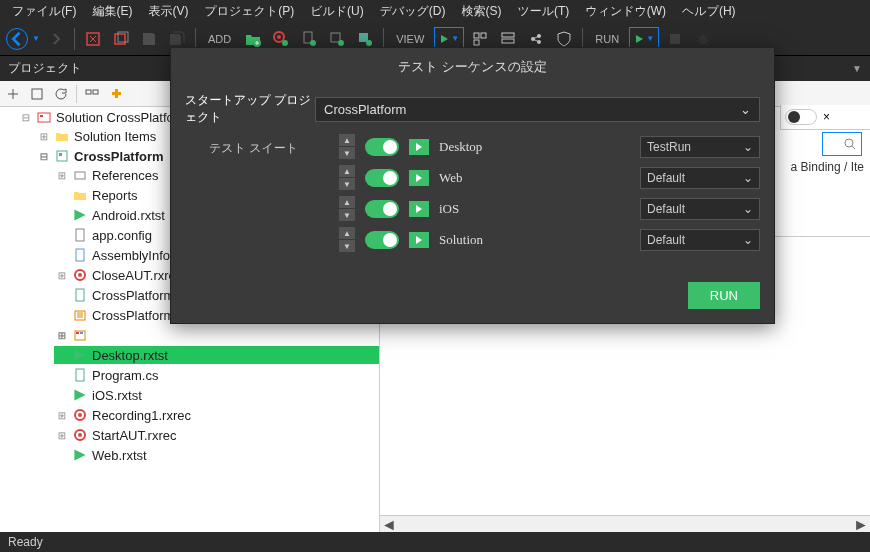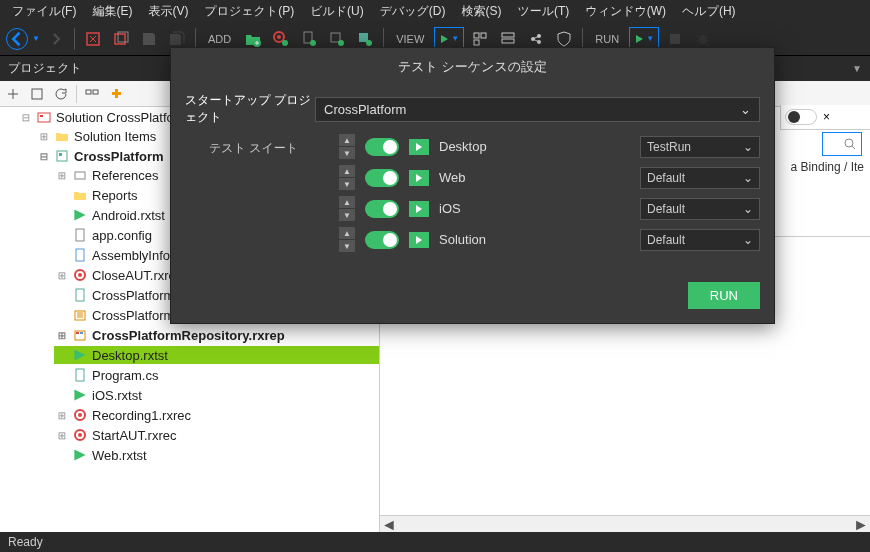--- a/index.html
+++ b/index.html
@@ -24,21 +24,21 @@
 .panel-header .drop { color:#999; font-size:10px; }
 .panel-toolbar { background:#f5f5f5; height:26px; display:flex; align-items:center; padding:0 4px; gap:6px; border-bottom:1px solid #ccc; }
 .panel-toolbar .ptb { width:18px; height:18px; display:flex; align-items:center; justify-content:center; color:#555; cursor:pointer; }
 
 
 .main { display:flex; height:calc(552px - 22px - 34px - 24px - 26px - 20px); background:#fff; }
 .tree-pane { width:380px; background:#fff; overflow:auto; border-right:1px solid #ccc; font-size:13px; color:#222; }
 .tree ul { list-style:none; padding-left:18px; }
 .tree li { padding:1px 0; white-space:nowrap; }
 .tree .row { display:flex; align-items:center; gap:4px; padding:1px 2px; }
-.tree .row.sel { background:#84cc16; }
+.tree .row.sel { background:#22c55e; }
 .tree .row.bold { font-weight:bold; }
 .tree .tw { width:12px; height:12px; display:inline-flex; align-items:center; justify-content:center; color:#888; font-size:10px; cursor:pointer; }
 .tree .ic { width:16px; height:16px; display:inline-flex; align-items:center; justify-content:center; }
 .tree .ic svg { width:14px; height:14px; }
 
 .right-pane { flex:1; background:#fff; position:relative; }
 .right-top { height:130px; border-bottom:1px solid #ccc; }
 .right-body { padding:8px 12px; font-size:13px; color:#222; }
 .right-body .row { display:flex; align-items:center; gap:6px; }
 .hscroll { position:absolute; bottom:0; left:0; right:0; height:18px; background:#f0f0f0; border-top:1px solid #ccc; display:flex; align-items:center; }
@@ -63,21 +63,21 @@
 .drow .sel { flex:1; background:#2a2a2a; border:1px solid #555; color:#ddd; font-size:13px; padding:4px 8px; display:flex; justify-content:space-between; align-items:center; cursor:pointer; }
 .suites-wrap { display:flex; }
 .suites-lbl { width:130px; font-size:12px; color:#ccc; padding-top:6px;margin-left:24px; }
 .suites-list { flex:1; }
 .srow { display:flex; align-items:center; gap:10px; margin-bottom:6px; }
 .updn { display:flex; flex-direction:column; gap:1px; }
 .updn .ab { width:16px; height:12px; background:#555; display:flex; align-items:center; justify-content:center; color:#ccc; font-size:8px; cursor:pointer; }
 .toggle { width:34px; height:18px; border-radius:10px; background:#3bbf6b; position:relative; cursor:pointer; }
 .toggle .knob { width:14px; height:14px; border-radius:50%; background:#fff; position:absolute; top:2px; right:2px; }
 .play-ic { width:20px; height:16px; background:#3bbf6b; display:flex; align-items:center; justify-content:center; }
-.suite-name { flex:1; font-size:13px; color:#ddd; }
+.suite-name { flex:1; font-size:13px; color:#ddd;font-family:Liberation Serif, serif; }
 .suite-sel { width:120px; background:#2a2a2a; border:1px solid #555; color:#ccc; font-size:12px; padding:3px 6px; display:flex; justify-content:space-between; cursor:pointer; }
 .run-btn { float:right; background:#3bbf6b; color:#fff; padding:6px 22px; font-size:13px; cursor:pointer; border:none; }
 .dialog-footer { padding:10px 14px 14px; overflow:hidden; }
 </style>
 </head>
 <body>
 
 <div class="menubar">
   <span>ファイル(F)</span>
   <span>編集(E)</span>
@@ -383,21 +383,20 @@
                 <li>
                     <div class="row bold">
                       <span class="tw">⊞</span>
                       <span class="ic">
                         <svg viewBox="0 0 14 14">
                           <rect x="2" y="3" width="10" height="9" fill="#fff" stroke="#d80"></rect>
                           <rect x="3" y="4" width="3" height="2" fill="#d44"></rect>
                           <rect x="7" y="4" width="3" height="2" fill="#59d"></rect>
                         </svg>
                       </span>
-                      <span>CrossPlatformRepository.rxrep</span>
                     </div>
                   </li>
                 <li>
                     <div class="row sel">
                       <span class="tw"></span>
                       <span class="ic">
                         <svg viewBox="0 0 10 10">
                           <path d="M1 1l8 4-8 4z" fill="#3bbf6b"></path>
                         </svg>
                       </span>

